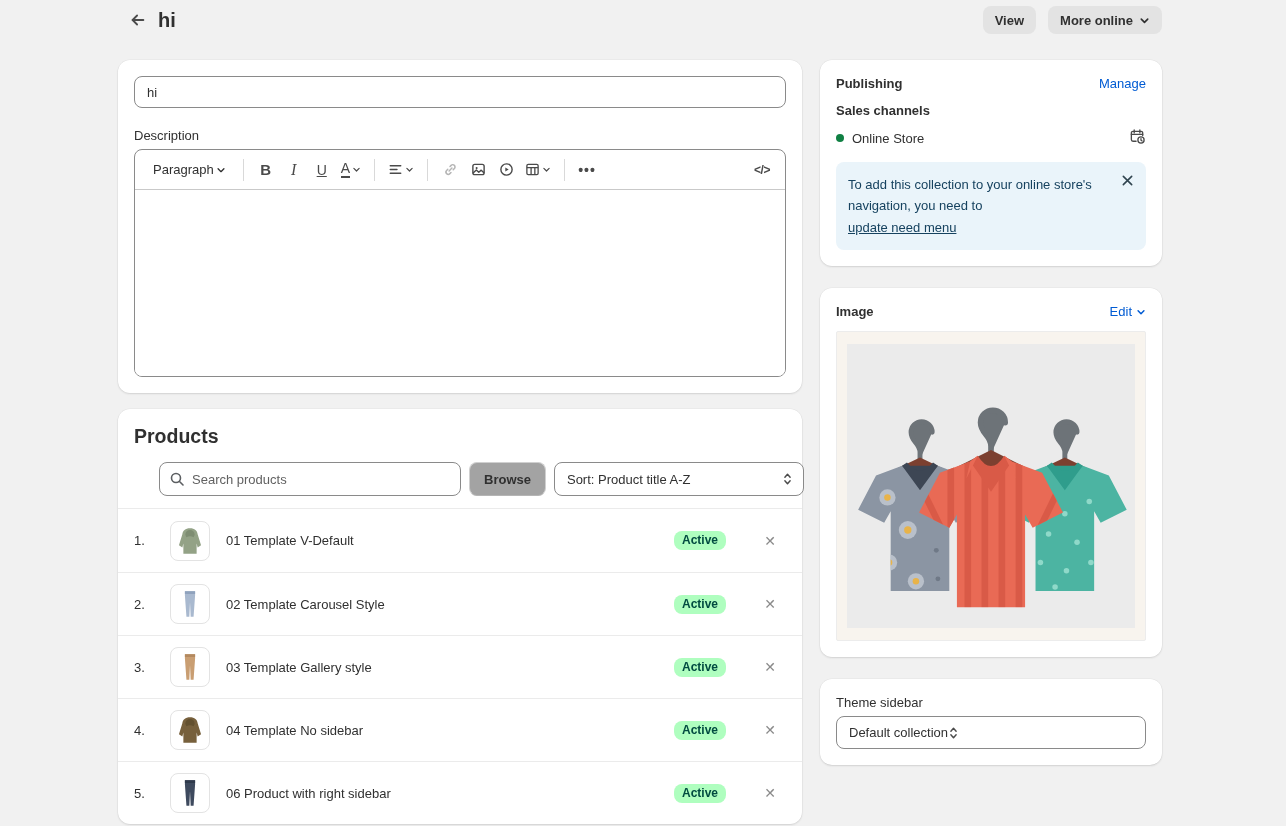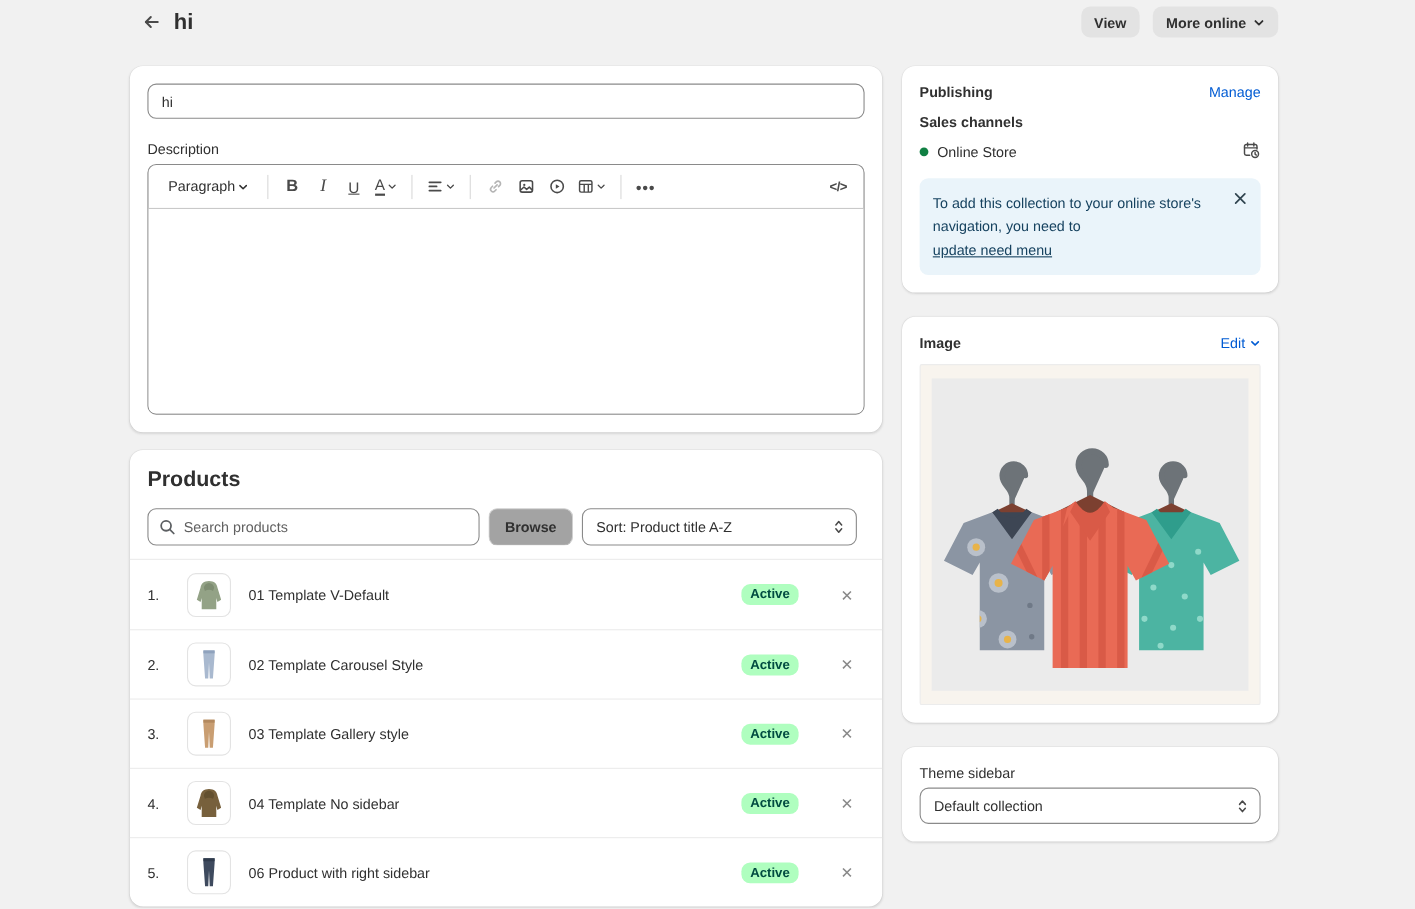--- a/index.html
+++ b/index.html
@@ -61,21 +61,21 @@
   .tb-bold { font-weight:800; font-size:15px; }
   .tb-italic { font-style:italic; font-family:"Liberation Serif", serif; font-size:16px; }
   .tb-underline { text-decoration:underline; font-size:14px; }
   .tb-colorA { font-size:14px; border-bottom:0; }
   .tb-colorA .A { border-bottom:2.5px solid #4a4a4a; line-height:15px; display:inline-block; }
   .tb-more { letter-spacing:1px; font-weight:700; }
   .tb-code { margin-left:auto; font-weight:600; font-size:12px; letter-spacing:-.5px; }
   .editor-body { height:186px; background:#fff; }
   
   .section-heading { font-weight:700; margin-bottom:14px; }
-  .product-controls { display:flex; gap:8px; margin-bottom:12px; }
+  .product-controls { display:flex; gap:8px; margin-bottom:12px;margin-left:25px; }
   .search-wrap { position:relative; flex:0 0 302px; }
   .search-wrap .icon { position:absolute; left:10px; top:9px; color:#5c5f62; }
   .search-input {
     width:100%; height:34px; border:1px solid #8a8a8a; border-radius:8px;
     padding:0 10px 0 32px; font-size:13px; font-family:inherit; background:#fff; color:#303030;
   }
   .search-input::placeholder { color:#616161; }
   .browse-btn {
     background:#a3a3a3; border:1px solid #d0d0d0; border-bottom-color:#b5b5b5;
     border-radius:8px; padding:0 14px; height:34px;
@@ -125,21 +125,21 @@
     position:absolute; top:12px; right:12px; border:none; background:transparent;
     color:#30444f; font-size:14px; cursor:pointer; padding:0;
   }
   .image-frame {
     background:#f8f4ee; border:1px solid #ececec; border-radius:2px;
     padding:12px 10px; height:310px;
   }
   .image-inner { background:#ebebeb; width:100%; height:100%; }
   .select-box {
     width:100%; height:33px; border:1px solid #8a8a8a; border-radius:8px;
-    background:#fff; display:flex; align-items:center; justify-content:space-between;
+    background:#fff; display:flex; align-items:center; 
     padding:0 10px 0 12px; cursor:pointer; color:#303030;
   }
   .icon { display:inline-flex; }
 </style>
 </head>
 <body>
 
 <header class="page-header">
   <button class="back-btn">
     <span class="icon">

